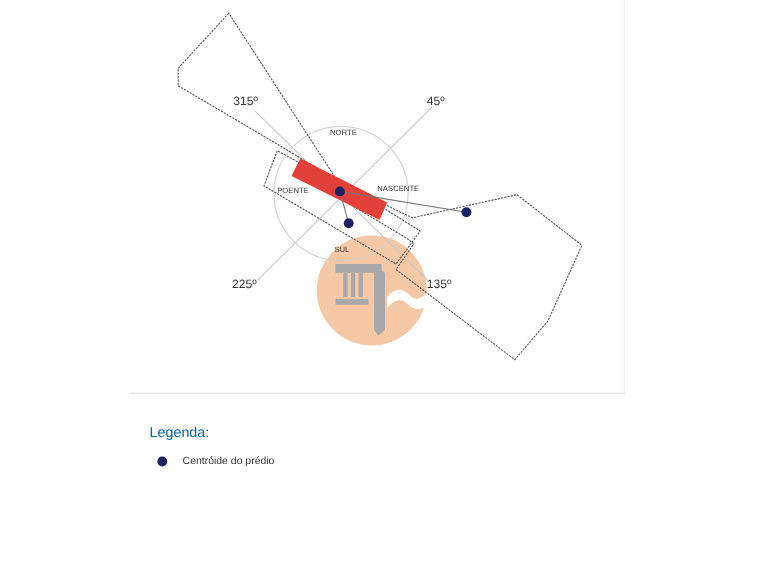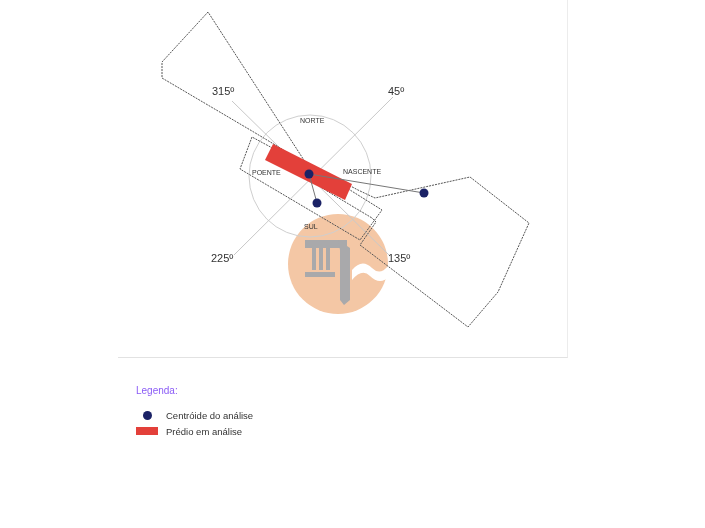--- a/index.html
+++ b/index.html
@@ -2,21 +2,21 @@
 <html><head>
   <meta charset="utf-8">
   <style>
     html, body { margin: 0; padding: 0; background: #ffffff; }
     body { width: 705px; height: 528px; position: relative; overflow: hidden; font-family: "Liberation Sans", sans-serif; }
     .panel { position: absolute; left: 118px; top: 0; width: 449px; height: 357px; background: #fff; border-right: 1px solid #ececec; border-bottom: 1px solid #e2e2e2; }
     svg.diagram { position: absolute; left: 0; top: 0; }
     .lbl-angle { font-family: "Liberation Sans", sans-serif; font-size: 11px; fill: #333; }
     .lbl-dir { font-family: "Liberation Sans", sans-serif; font-size: 7px; fill: #333; }
     .legend { position: absolute; left: 136px; top: 385px; }
-    .legend-title { font-size: 10px; color: #8b5cf6; margin-bottom: 11px; }
+    .legend-title { font-size: 13px; color: #0369a1; margin-bottom: 11px; }
     .legend-row { display: flex; align-items: center; height: 16px; font-size: 9.5px; color: #333; }
     .legend-sym { width: 22px; height: 10px; margin-right: 8px; display: flex; align-items: center; justify-content: center; }
     .sym-dot { width: 9px; height: 9px; border-radius: 50%; background: #1b2266; }
     .sym-rect { width: 22px; height: 8px; background: #e3403a; }
     .sym-dash { width: 20px; height: 7px; border: 1px dashed #444; box-sizing: border-box; }
   </style>
 </head>
 <body>
 
 <div class="panel"></div>
@@ -62,21 +62,15 @@
   <text class="lbl-dir" x="252" y="175">POENTE</text>
   <text class="lbl-dir" x="304" y="229">SUL</text>
 </svg>
 
 <div class="legend">
   <div class="legend-title">Legenda:</div>
   <div class="legend-row">
     <span class="legend-sym">
         <span class="sym-dot"></span>
       </span>
-    <span>Centróide do análise</span>
-  </div>
-  <div class="legend-row">
-    <span class="legend-sym">
-        <span class="sym-rect"></span>
-      </span>
-    <span>Prédio em análise</span>
+    <span>Centróide do prédio</span>
   </div>
 </div>
 
 </body></html>

